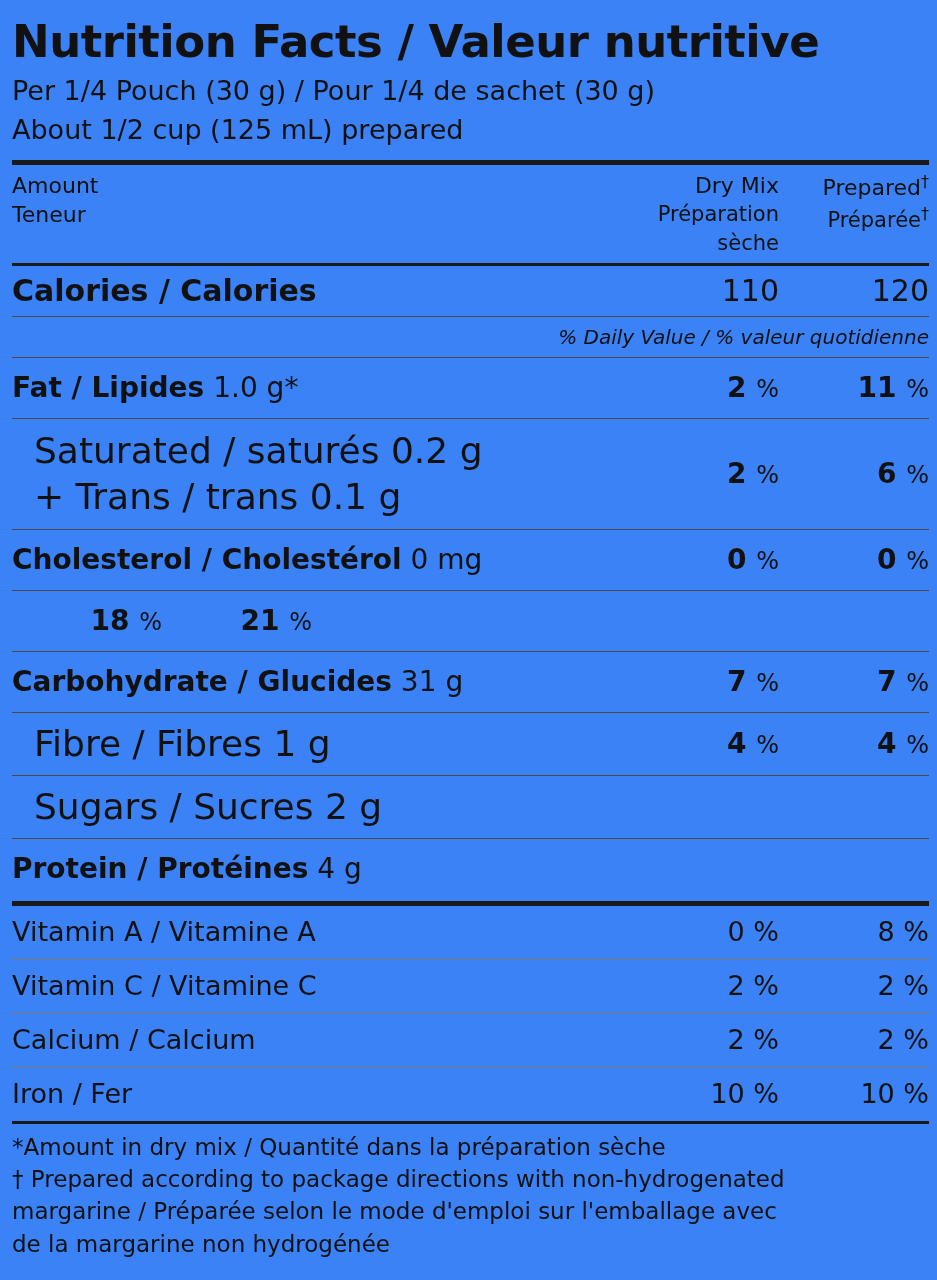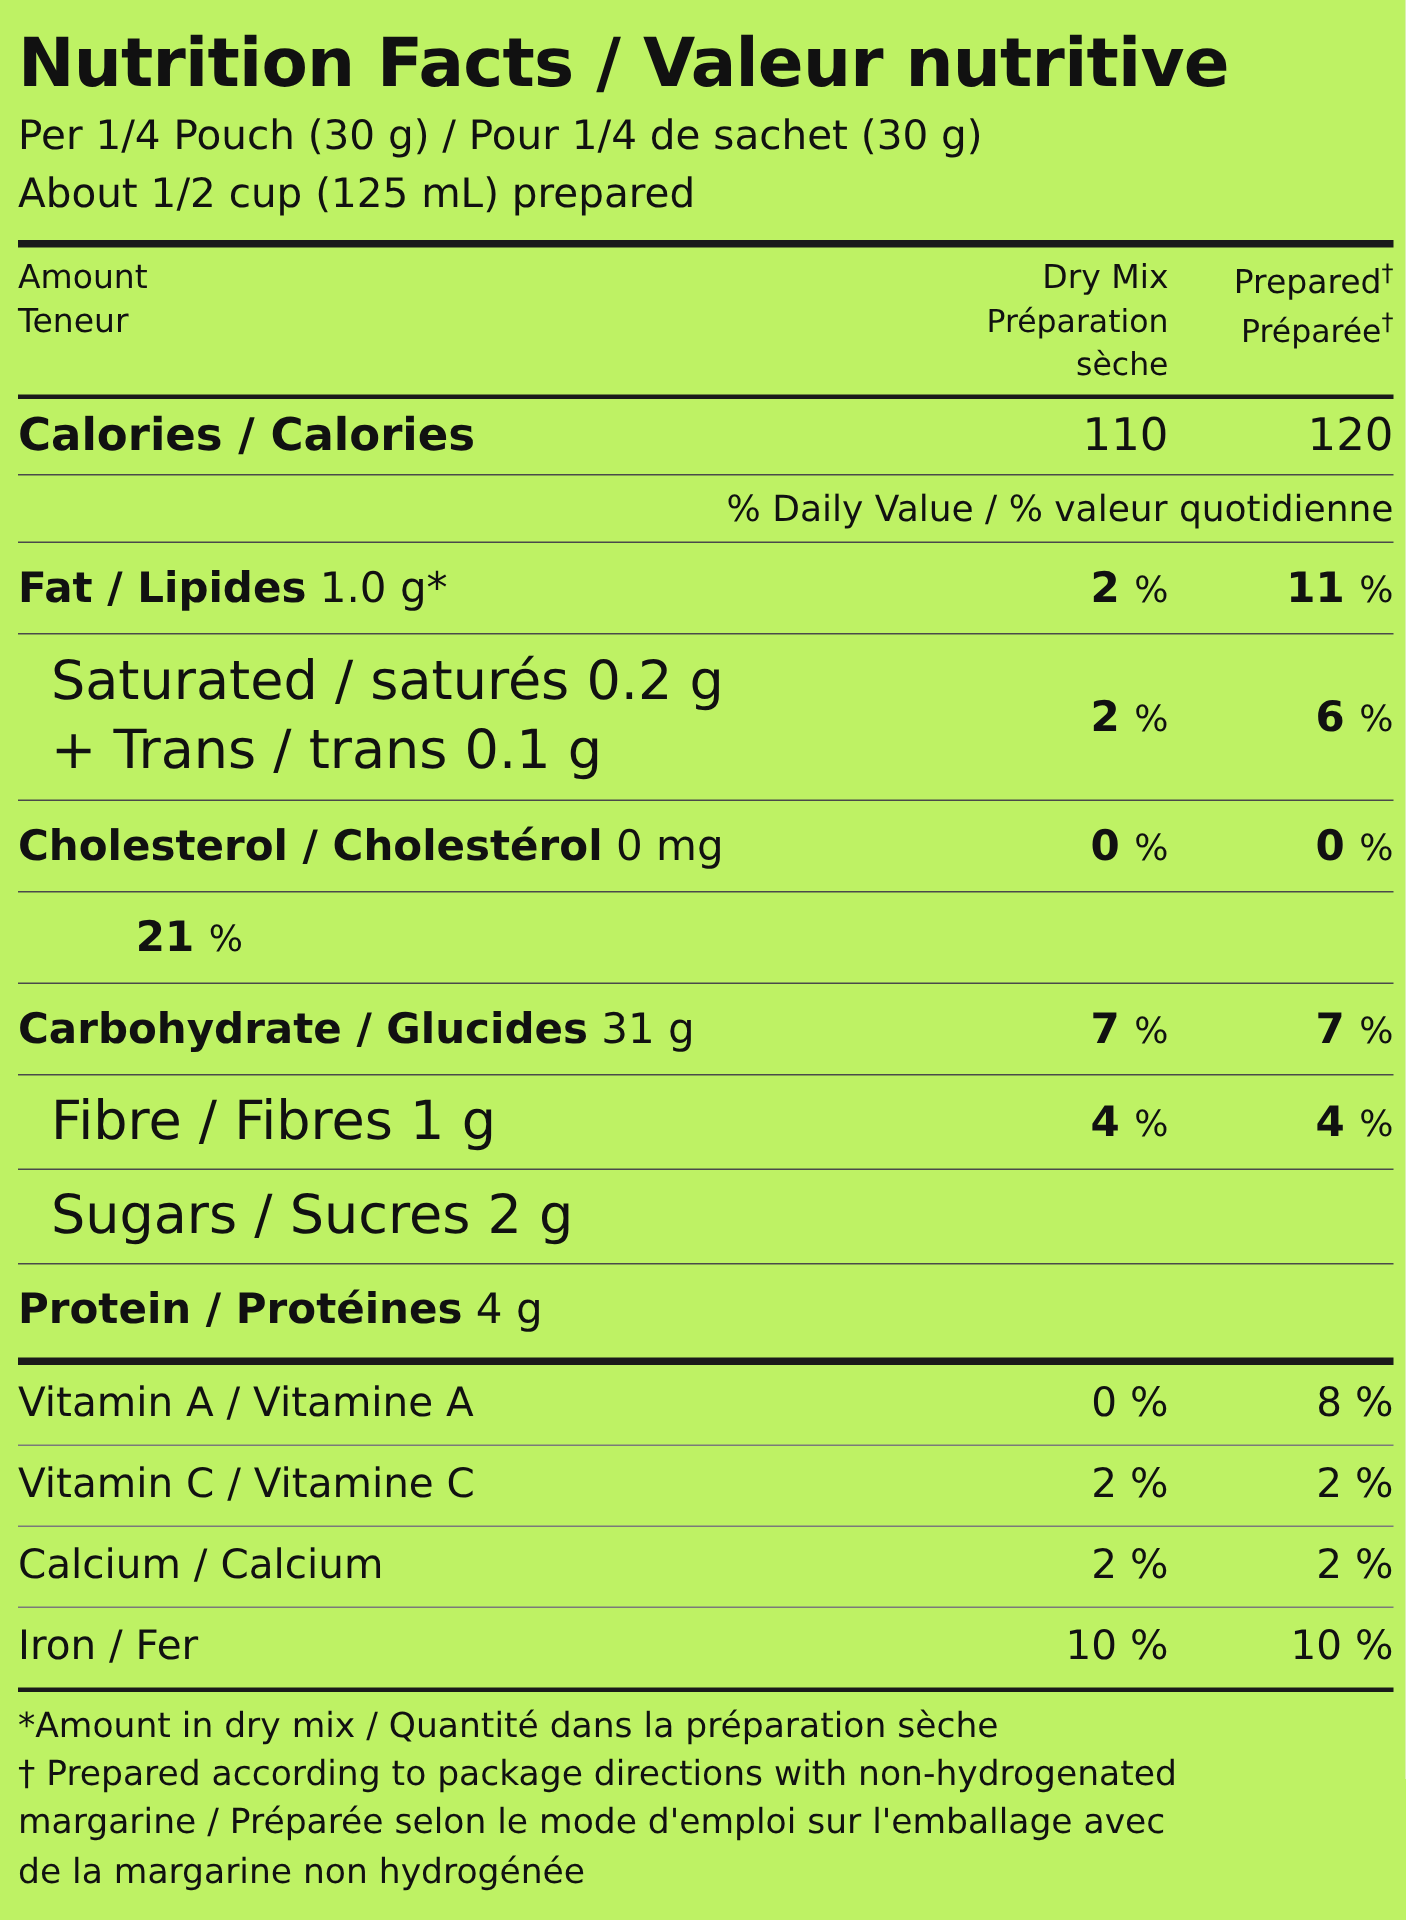--- a/index.html
+++ b/index.html
@@ -11,21 +11,21 @@
     width: 937px;
     height: 1280px;
     font-family: "DejaVu Sans", sans-serif;
     color: #111;
     -webkit-font-smoothing: antialiased;
   }
   .panel {
     position: relative;
     width: 937px;
     height: 1280px;
-    background: #bef264;
+    background: #3b82f6;
     box-sizing: border-box;
     padding: 12px 8px 0 12px;
   }
 
   
   .nf-title {
     font-size: 45px;
     font-weight: bold;
     letter-spacing: -0.5px;
     line-height: 1.05;
@@ -109,21 +109,22 @@
     width: 150px;
     text-align: right;
     font-size: 30px;
   }
 
   
   .dv-row {
     display: flex;
     justify-content: flex-end;
     padding: 8px 0 8px 0;
-    font-size: 24px;
+    font-size: 20px;
+    font-style: italic;
   }
 
   
   .nrow {
     display: flex;
     align-items: center;
     padding: 9px 0 9px 0;
     min-height: 42px;
   }
   .nrow .col-name { font-size: 28px; }
@@ -211,20 +212,21 @@
   <div class="rule-thin"></div>
 
   <div class="nrow">
     <div class="col-name"><span class="bold">Cholesterol / Cholestérol</span><span class="light"> 0 mg</span></div>
     <div class="col-v1"><span>0</span> <span class="pct">%</span></div>
     <div class="col-v2"><span>0</span> <span class="pct">%</span></div>
   </div>
   <div class="rule-thin"></div>
 
   <div class="nrow">
+    <div class="col-v1"><span>18</span> <span class="pct">%</span></div>
     <div class="col-v2"><span>21</span> <span class="pct">%</span></div>
   </div>
   <div class="rule-thin"></div>
 
   <div class="nrow">
     <div class="col-name"><span class="bold">Carbohydrate / Glucides</span><span class="light"> 31 g</span></div>
     <div class="col-v1"><span>7</span> <span class="pct">%</span></div>
     <div class="col-v2"><span>7</span> <span class="pct">%</span></div>
   </div>
   <div class="rule-thin"></div>

